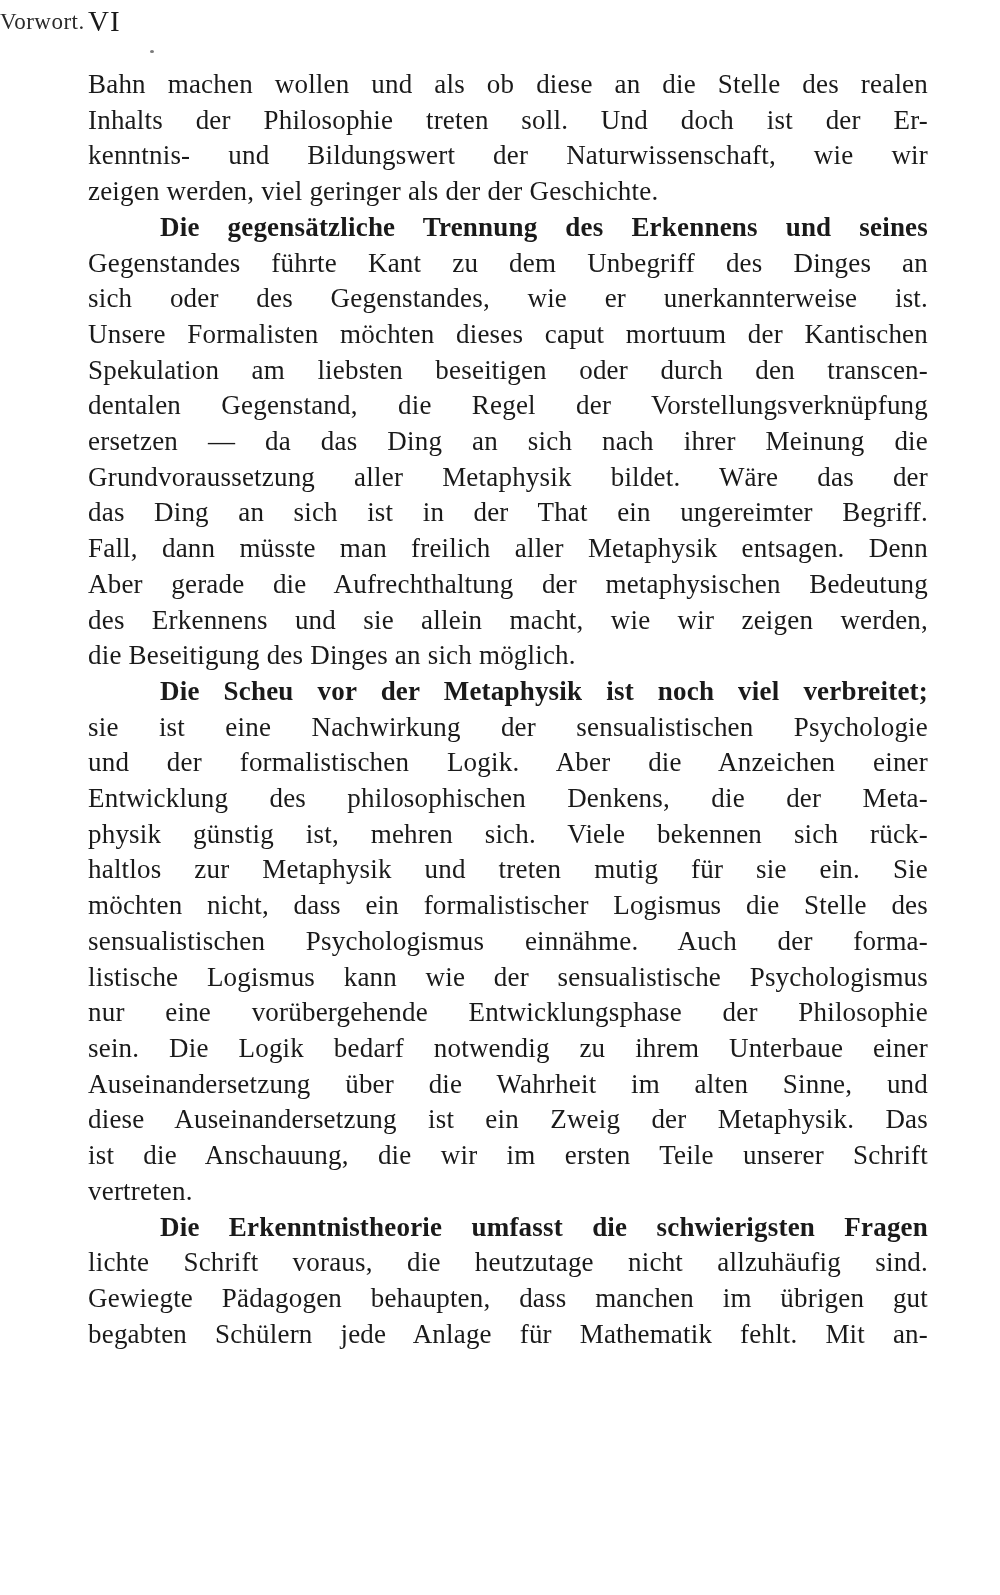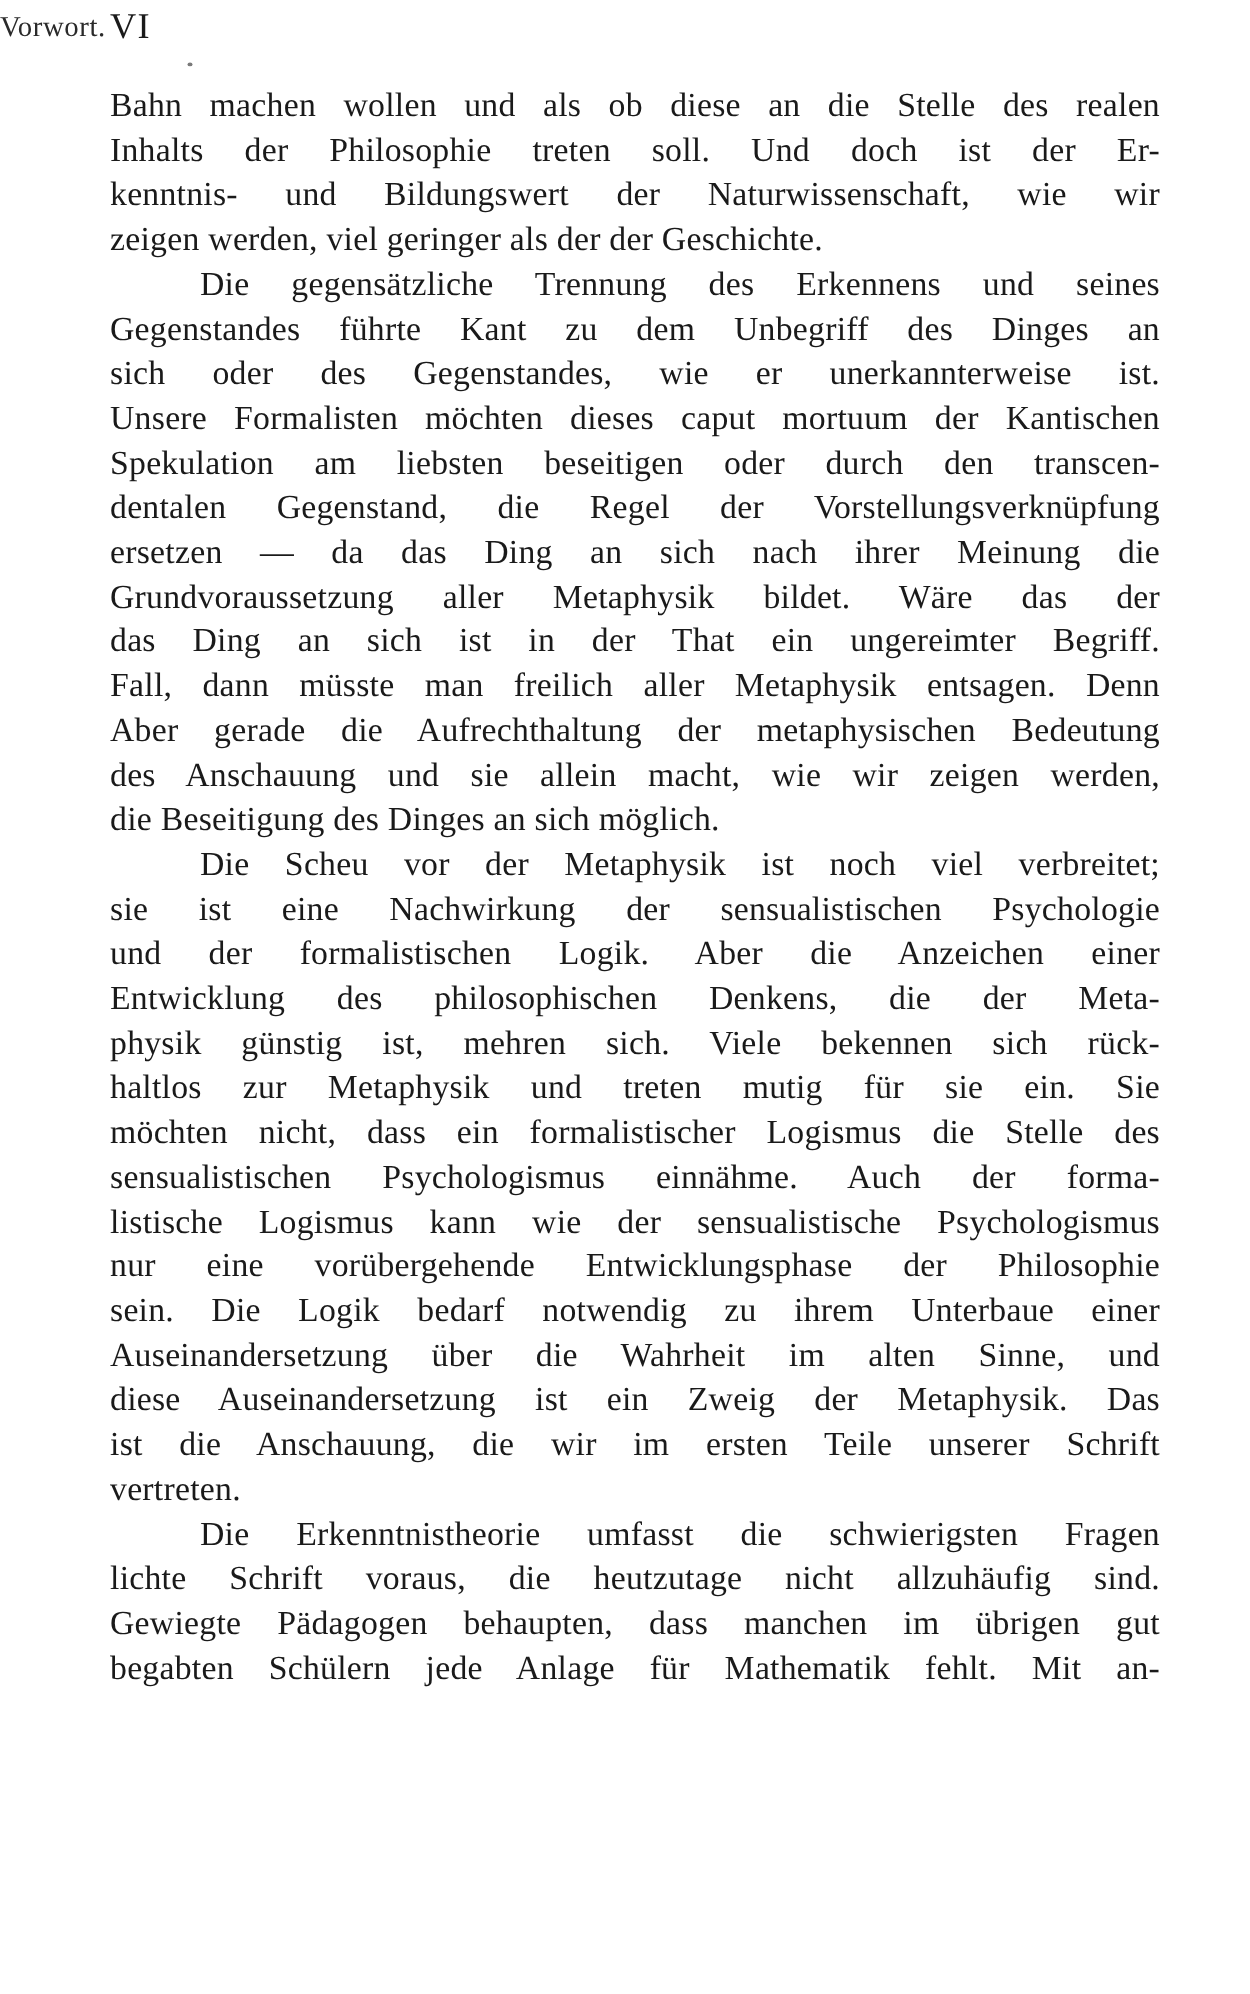--- a/index.html
+++ b/index.html
@@ -56,20 +56,21 @@
   .paragraph {
     margin: 0;
     padding: 0;
   }
   .line {
     text-align: justify;
     text-align-last: justify;
   }
   .line.indent {
     padding-left: 72px;
+    font-weight: bold;
   }
   .line.last {
     text-align-last: left;
   }
 </style>
 </head>
 <body>
 
 <div class="page">
   <div>
@@ -89,21 +90,21 @@
         <div class="line">Gegenstandes führte Kant zu dem Unbegriff des Dinges an</div>
         <div class="line">sich oder des Gegenstandes, wie er unerkannterweise ist.</div>
         <div class="line">Unsere Formalisten möchten dieses caput mortuum der Kantischen</div>
         <div class="line">Spekulation am liebsten beseitigen oder durch den transcen-</div>
         <div class="line">dentalen Gegenstand, die Regel der Vorstellungsverknüpfung</div>
         <div class="line">ersetzen — da das Ding an sich nach ihrer Meinung die</div>
         <div class="line">Grundvoraussetzung aller Metaphysik bildet. Wäre das der</div>
         <div class="line">das Ding an sich ist in der That ein ungereimter Begriff.</div>
         <div class="line">Fall, dann müsste man freilich aller Metaphysik entsagen. Denn</div>
         <div class="line">Aber gerade die Aufrechthaltung der metaphysischen Bedeutung</div>
-        <div class="line">des Anschauung und sie allein macht, wie wir zeigen werden,</div>
+        <div class="line">des Erkennens und sie allein macht, wie wir zeigen werden,</div>
         <div class="line last">die Beseitigung des Dinges an sich möglich.</div>
       </div>
       <div class="paragraph">
         <div class="line indent">Die Scheu vor der Metaphysik ist noch viel verbreitet;</div>
         <div class="line">sie ist eine Nachwirkung der sensualistischen Psychologie</div>
         <div class="line">und der formalistischen Logik. Aber die Anzeichen einer</div>
         <div class="line">Entwicklung des philosophischen Denkens, die der Meta-</div>
         <div class="line">physik günstig ist, mehren sich. Viele bekennen sich rück-</div>
         <div class="line">haltlos zur Metaphysik und treten mutig für sie ein. Sie</div>
         <div class="line">möchten nicht, dass ein formalistischer Logismus die Stelle des</div>

